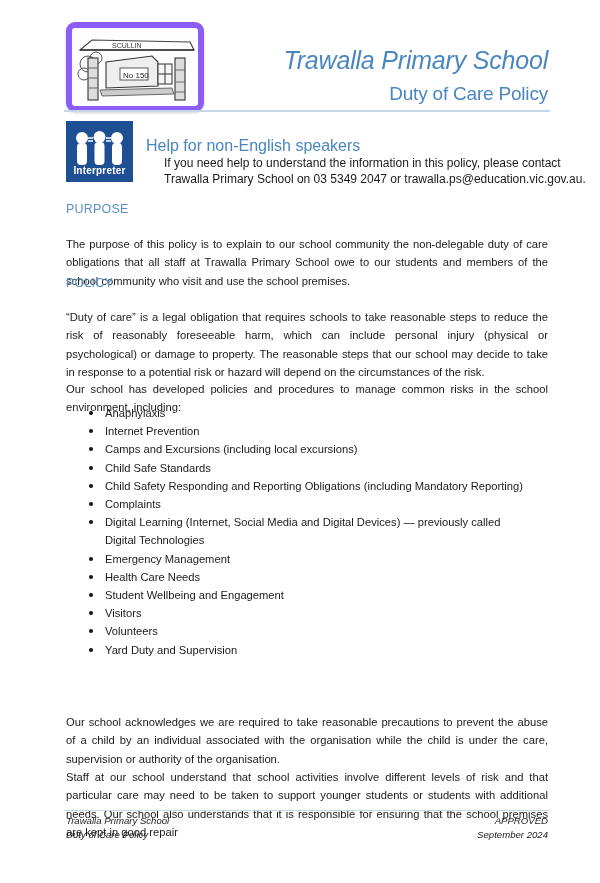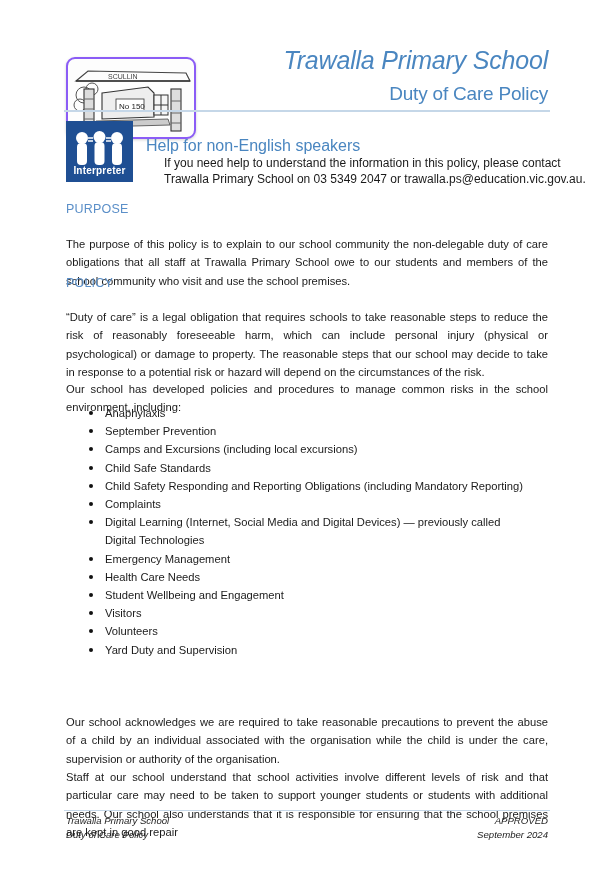--- a/index.html
+++ b/index.html
@@ -1,22 +1,22 @@
 <!DOCTYPE html>
 <html><head>
 <meta charset="utf-8">
 <style>
   html, body { margin: 0; padding: 0; background: #ffffff; }
   body { width: 600px; height: 883px; position: relative; overflow: hidden;
          font-family: "Liberation Sans", sans-serif; color: #1a1a1a; }
   .abs { position: absolute; }
 
   
-  .logo { left: 66px; top: 22px; width: 126px; height: 78px; border: 2px solid #8b5cf6;
-          border-radius: 9px; box-shadow: 0 1px 3px rgba(0,0,0,0.18); background: #fdfdfd; overflow: hidden; margin-top: 35px; }
+  .logo { left: 66px; top: 22px; width: 126px; height: 78px; border: 6px solid #8b5cf6;
+          border-radius: 9px; box-shadow: 0 1px 3px rgba(0,0,0,0.18); background: #fdfdfd; overflow: hidden; }
   .school-name { right: 52px; top: 46px; font-size: 25px; font-style: italic; color: #4a86c0;
                  letter-spacing: -0.2px; white-space: nowrap; }
   .doc-title { right: 52px; top: 83px; font-size: 19px; color: #4a86c0; white-space: nowrap; letter-spacing: -0.2px; }
   .header-rule { left: 64px; top: 110px; width: 486px; height: 2px; background: #c5d7e8; }
 
   
   .interp-icon { left: 66px; top: 121px; width: 67px; height: 61px; background: #1f4f93; }
   .interp-label { position: absolute; left: 0; right: 0; bottom: 6px; text-align: center; color: #fff;
                   font-size: 10px; font-weight: bold; letter-spacing: 0.2px; }
   .help-heading { left: 146px; top: 137px; font-size: 16px; color: #4a86c0; white-space: nowrap; }
@@ -96,21 +96,21 @@
 
 <div class="abs section-heading" style="top:202px;">PURPOSE</div>
 <div class="abs para" style="top:219px;">The purpose of this policy is to explain to our school community the non-delegable duty of care obligations that all staff at Trawalla Primary School owe to our students and members of the school community who visit and use the school premises.</div>
 
 <div class="abs section-heading" style="top:276px;">POLICY</div>
 <div class="abs para" style="top:292px;">“Duty of care” is a legal obligation that requires schools to take reasonable steps to reduce the risk of reasonably foreseeable harm, which can include personal injury (physical or psychological) or damage to property. The reasonable steps that our school may decide to take in response to a potential risk or hazard will depend on the circumstances of the risk.</div>
 <div class="abs para" style="top:364px;">Our school has developed policies and procedures to manage common risks in the school environment, including:</div>
 
 <ul class="abs bullets">
   <li><span class="dot"></span><span>Anaphylaxis</span></li>
-  <li><span class="dot"></span><span>September Prevention</span></li>
+  <li><span class="dot"></span><span>Internet Prevention</span></li>
   <li><span class="dot"></span><span>Camps and Excursions (including local excursions)</span></li>
   <li><span class="dot"></span><span>Child Safe Standards</span></li>
   <li><span class="dot"></span><span>Child Safety Responding and Reporting Obligations (including Mandatory Reporting)</span></li>
   <li><span class="dot"></span><span>Complaints</span></li>
   <li style="padding-right:40px;"><span class="dot"></span><span>Digital Learning (Internet, Social Media and Digital Devices) — previously called Digital Technologies</span></li>
   <li><span class="dot"></span><span>Emergency Management</span></li>
   <li><span class="dot"></span><span>Health Care Needs</span></li>
   <li><span class="dot"></span><span>Student Wellbeing and Engagement</span></li>
   <li><span class="dot"></span><span>Visitors</span></li>
   <li><span class="dot"></span><span>Volunteers</span></li>

